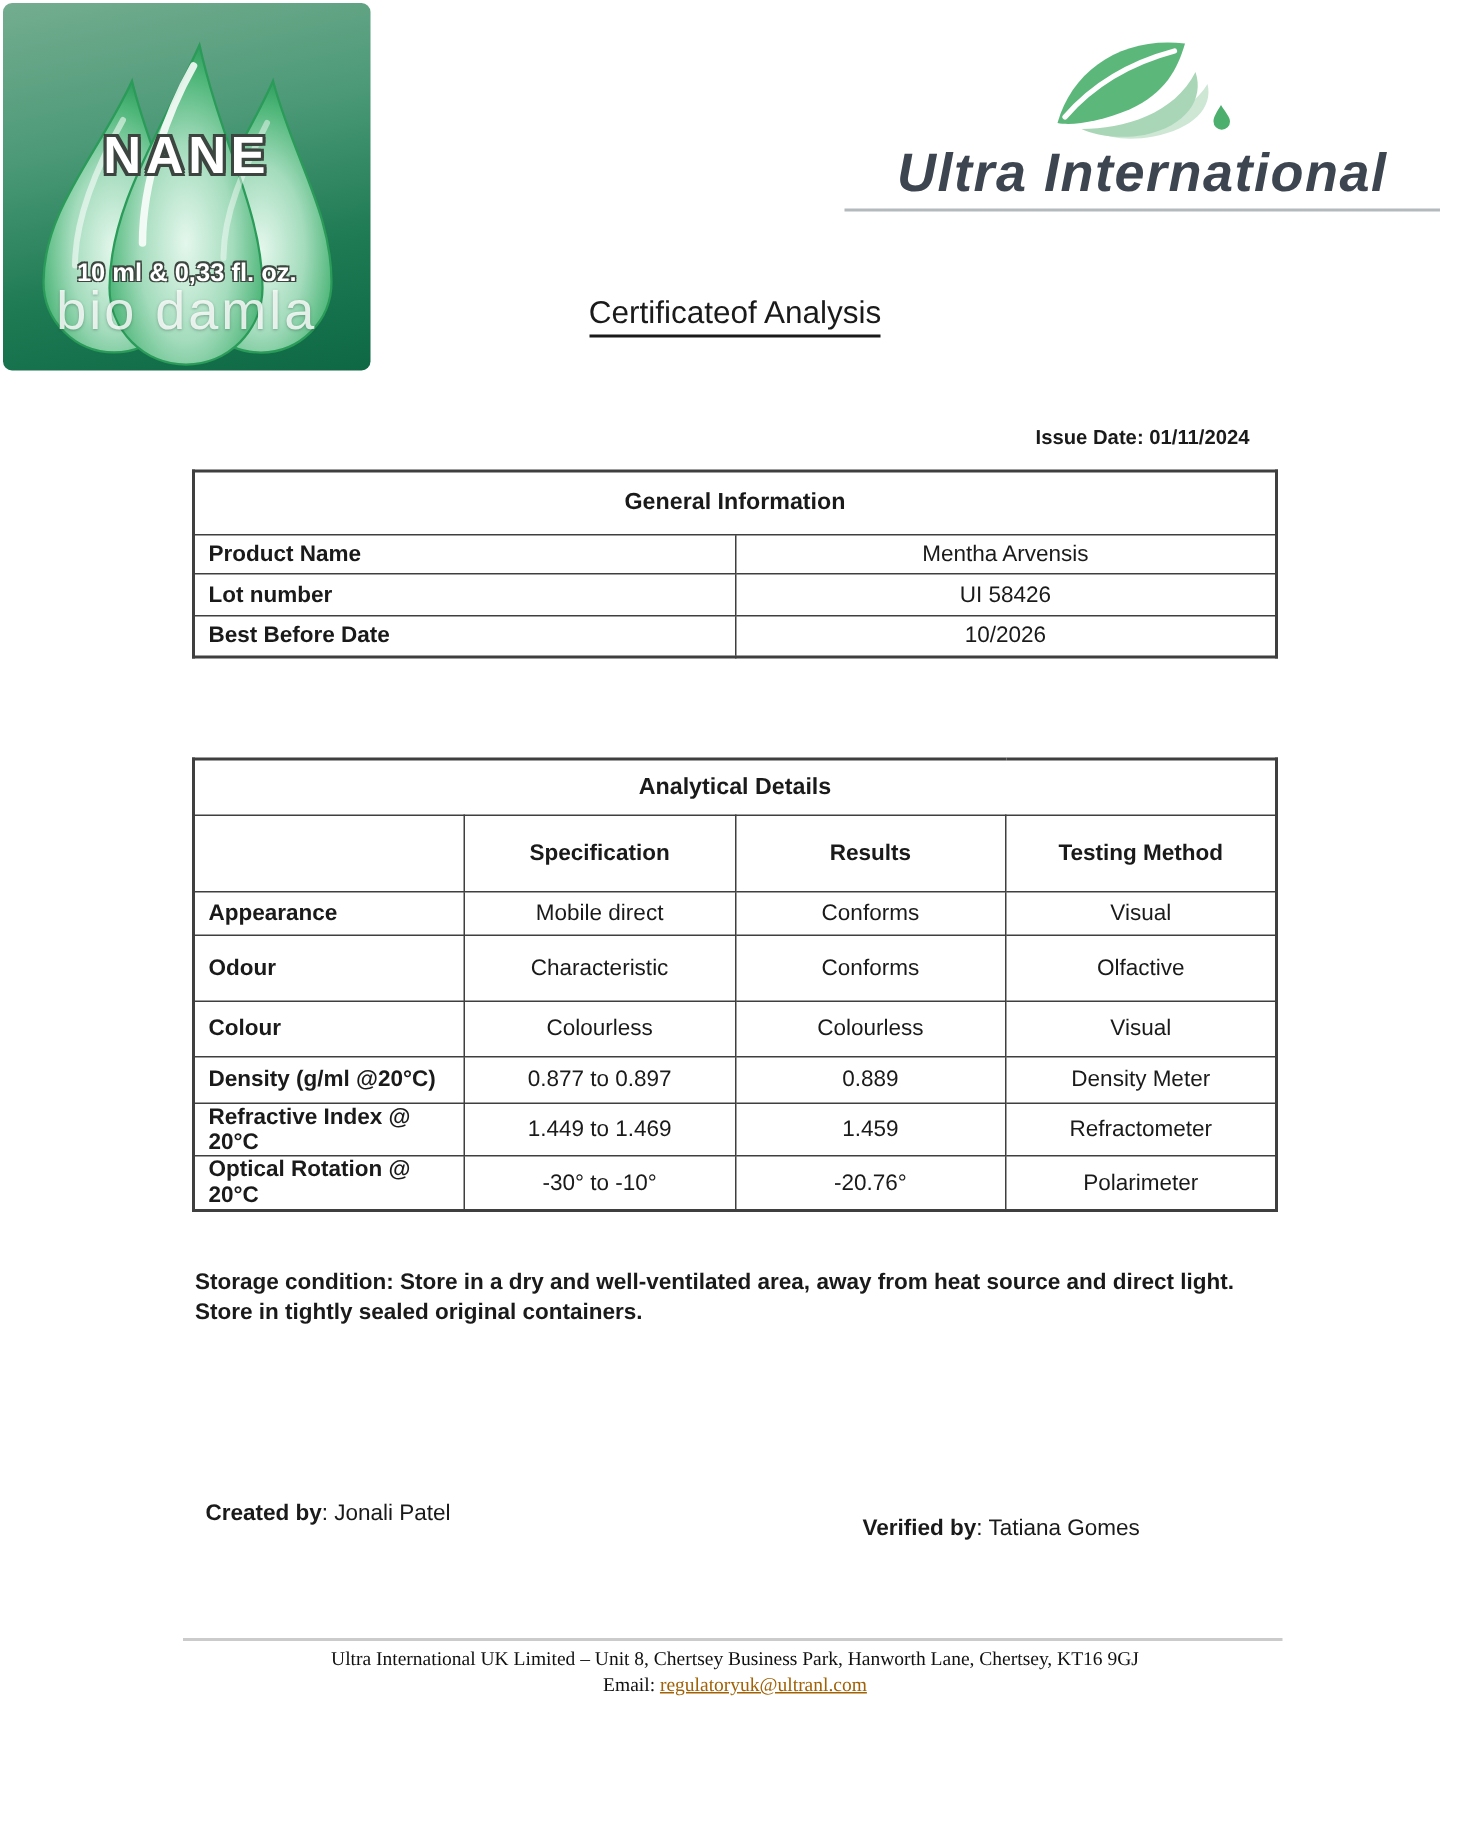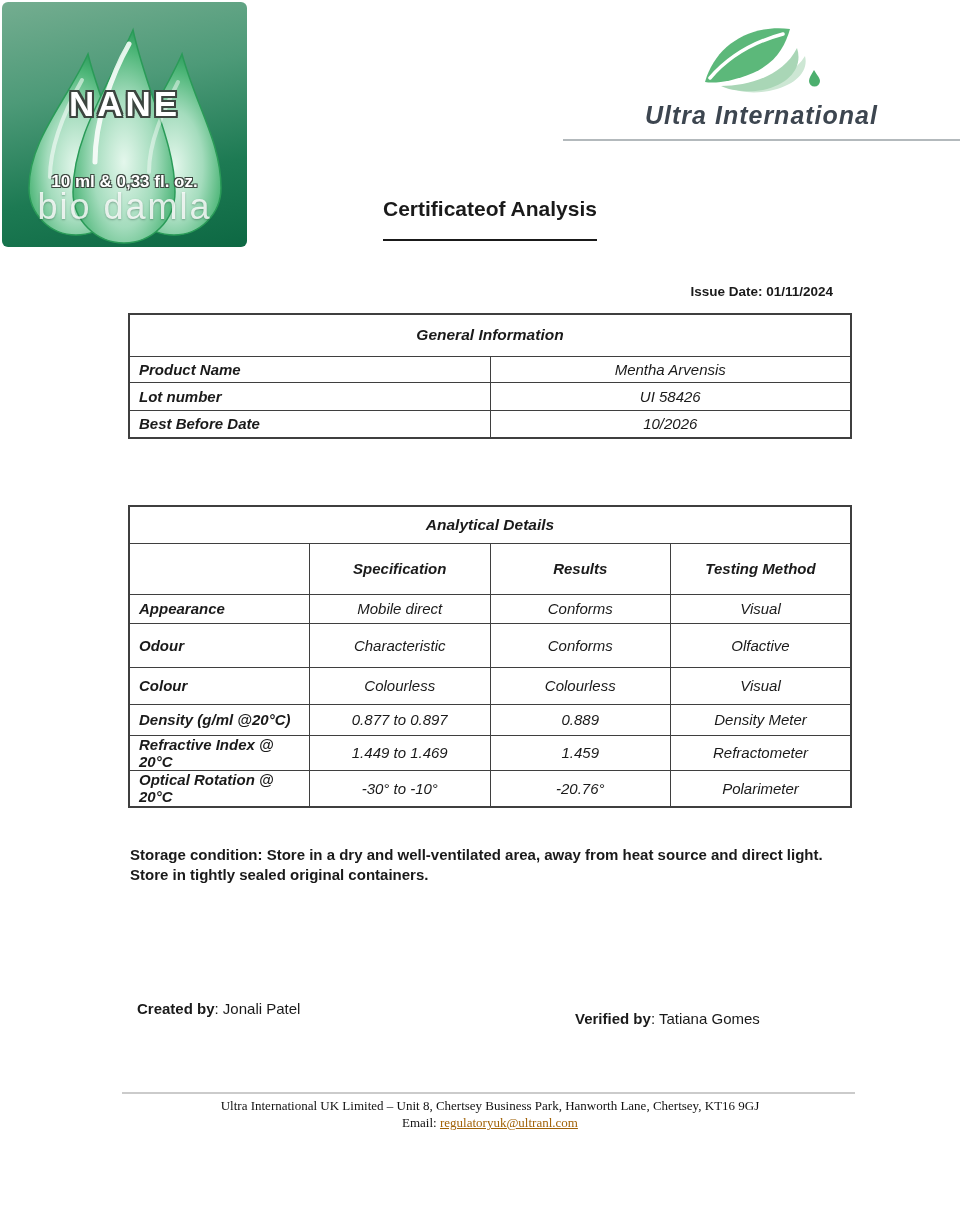--- a/index.html
+++ b/index.html
@@ -36,37 +36,37 @@
   }
   .lt-brand {
     top:184px; font-size:36px; font-weight:400; letter-spacing:2px;
     color:rgba(255,255,255,0.82); text-shadow:0 1px 2px rgba(20,60,40,0.35);
   }
 
   
   .ultra-logo { position:absolute; left:563px; top:18px; width:397px; text-align:center; }
   .leaf-wrap { height:78px; }
   .company-name {
-    font-size:25px; font-weight:700; font-style:italic; color:#3d4650; letter-spacing:1px;
+    font-size:36px; font-weight:700; font-style:italic; color:#3d4650; letter-spacing:1px;
     line-height:38px;
   }
   .logo-underline { height:2px; background:#b3b9bc; margin-top:5px; }
 
   
   .cert-title-row { position:absolute; left:128px; top:197px; width:724px; text-align:center; }
   .cert-title {
-    display:inline-block; font-size:21px; font-weight:700;
-    border-bottom:2px solid #1a1a1a; padding-bottom:18px;
+    display:inline-block; font-size:21px; font-weight:400;
+    border-bottom:2px solid #1a1a1a; padding-bottom:2px;
   }
   .issue-date { position:absolute; top:284px; right:147px; font-size:13.5px; font-weight:700; }
 
   
   table { border-collapse:collapse; table-layout:fixed; position:absolute; left:128px; width:724px; }
   th, td { border:1.5px solid #3f3f3f; font-size:15px; vertical-align:middle; }
-  table { border:2px solid #3f3f3f;font-style:italic; }
+  table { border:2px solid #3f3f3f; }
 
   .general-table { top:313px; }
   .general-table .tbl-title { height:42px; font-size:15.5px; font-weight:700; text-align:center; }
   .general-table td.lbl { font-weight:700; text-align:left; padding-left:9px; }
   .general-table td.val { text-align:center; }
   .general-table tbody tr { height:28px; }
   .general-table tbody tr:first-child { height:26px; }
 
   .analytical-table { top:505px; }
   .analytical-table .tbl-title { height:37px; font-size:15.5px; font-weight:700; text-align:center; }

